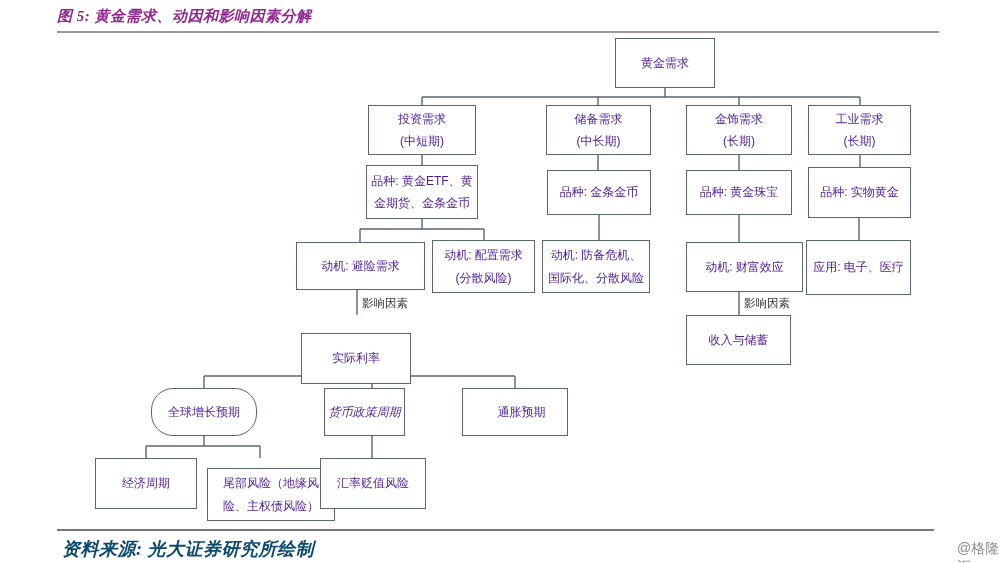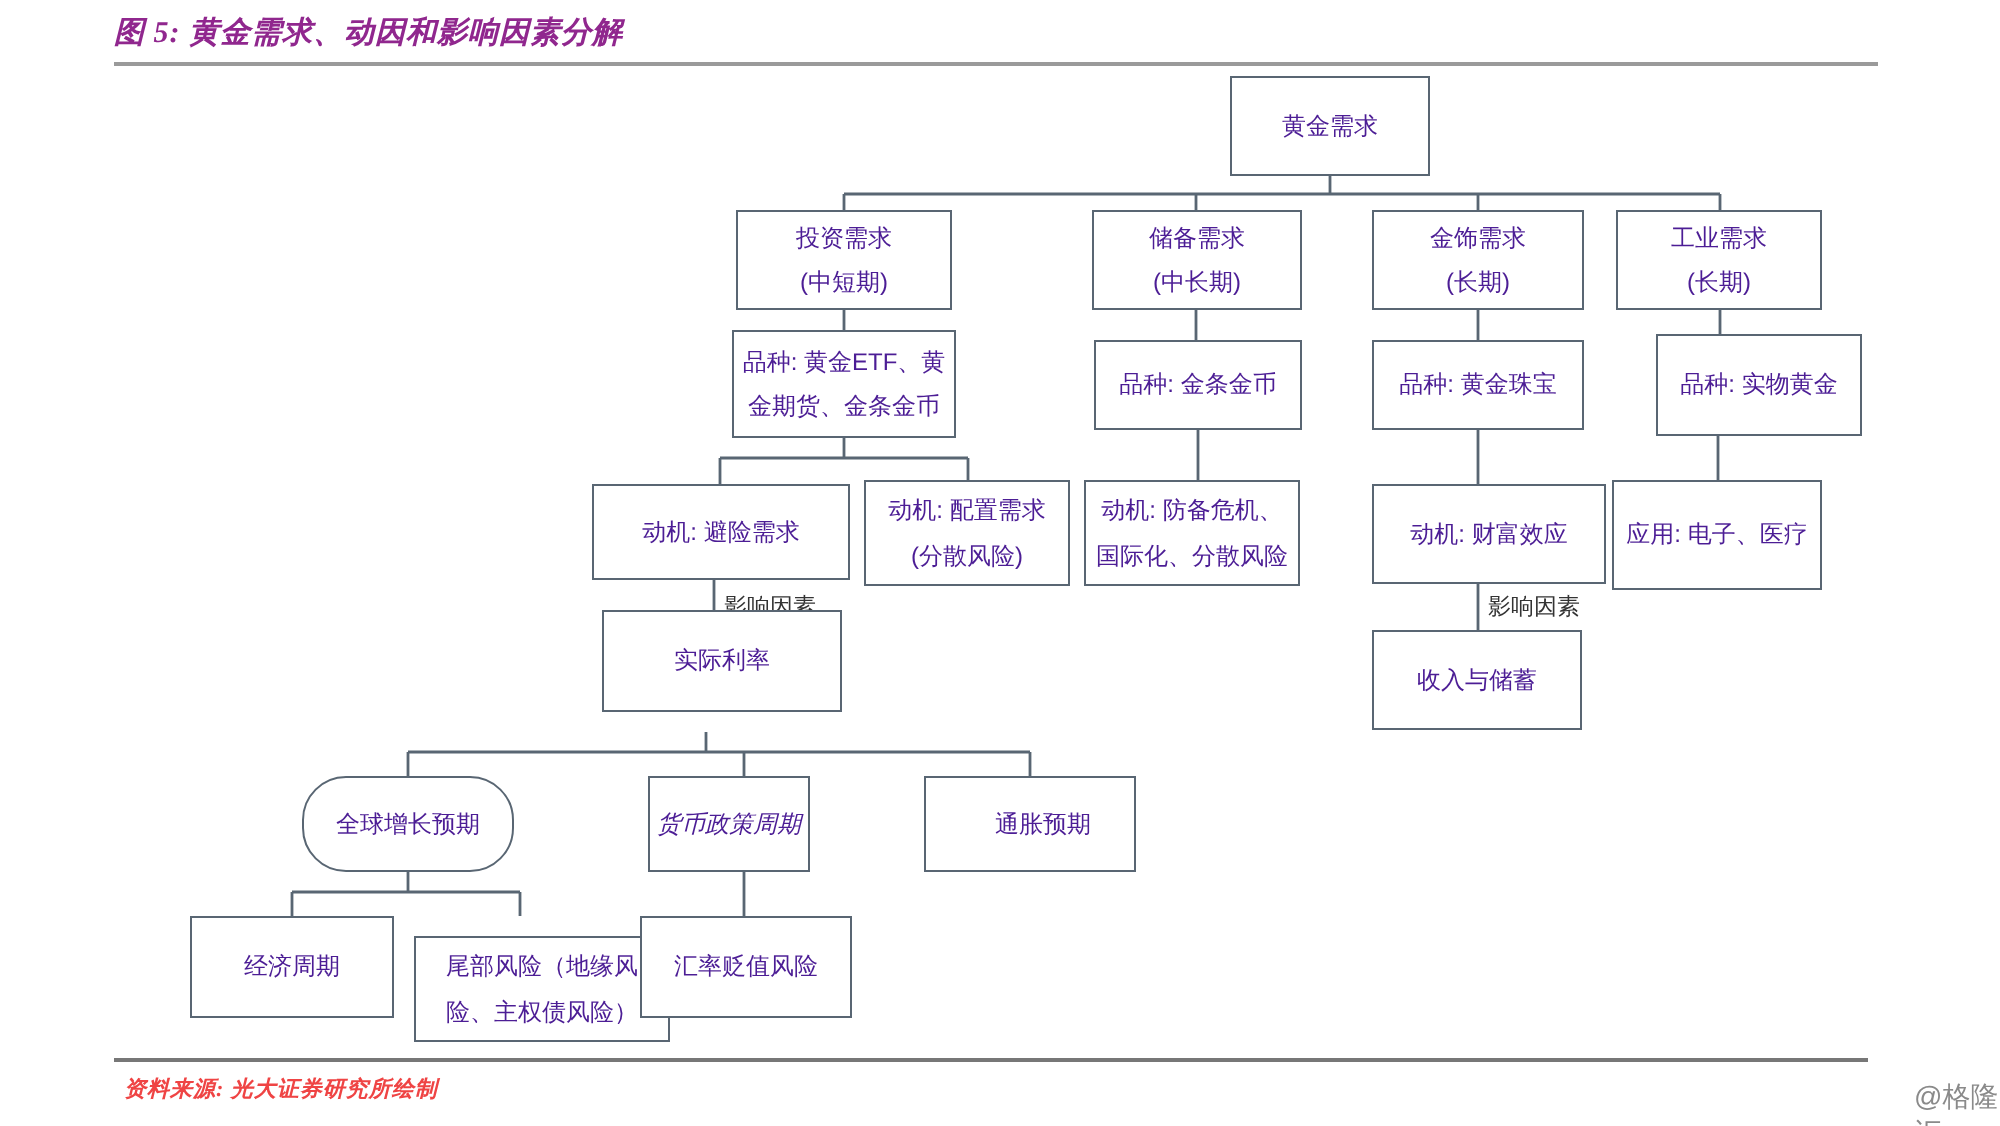--- a/index.html
+++ b/index.html
@@ -12,21 +12,21 @@
     position:absolute;left:57px;top:7px;
     font-family:"Liberation Serif","DejaVu Serif",serif;
     font-style:italic;font-weight:bold;font-size:15px;color:#90278E;
     letter-spacing:0.5px;
   }
   .rule-top{position:absolute;left:57px;top:31px;width:882px;height:2px;background:#9a9a9a;}
   .rule-bottom{position:absolute;left:57px;top:529px;width:877px;height:2px;background:#777;}
   .source{
     position:absolute;left:62px;top:537px;
     font-family:"Liberation Serif","DejaVu Serif",serif;
-    font-style:italic;font-weight:bold;font-size:11px;color:#ef4444;
+    font-style:italic;font-weight:bold;font-size:18px;color:#0c4a6e;
     letter-spacing:0.5px;
   }
   .watermark{
     position:absolute;left:933px;top:540px;
     font-size:14px;color:#8a8a8a;margin-left:24px;
   }
   .node{
     position:absolute;box-sizing:border-box;
     border:1.5px solid #596673;background:#ffffff;
     display:flex;align-items:center;justify-content:center;
@@ -87,34 +87,34 @@
 (中长期)</div>
 <div class="node" style="left:686px;top:105px;width:106px;height:50px;">金饰需求
 (长期)</div>
 <div class="node" style="left:808px;top:105px;width:103px;height:50px;">工业需求
 (长期)</div>
 
 <div class="node" style="left:366px;top:165px;width:112px;height:54px;">品种: 黄金ETF、黄
 金期货、金条金币</div>
 <div class="node" style="left:547px;top:170px;width:104px;height:45px;">品种: 金条金币</div>
 <div class="node" style="left:686px;top:170px;width:106px;height:45px;">品种: 黄金珠宝</div>
-<div class="node" style="left:808px;top:167px;width:103px;height:51px;margin-left:20px;">品种: 实物黄金</div>
+<div class="node" style="left:808px;top:167px;width:103px;height:51px;">品种: 实物黄金</div>
 
 <div class="node" style="left:296px;top:242px;width:129px;height:48px;">动机: 避险需求</div>
 <div class="node" style="left:432px;top:240px;width:103px;height:53px;">动机: 配置需求
 (分散风险)</div>
 <div class="node" style="left:542px;top:240px;width:108px;height:53px;">动机: 防备危机、
 国际化、分散风险</div>
 <div class="node" style="left:686px;top:242px;width:117px;height:50px;">动机: 财富效应</div>
 <div class="node" style="left:806px;top:240px;width:105px;height:55px;">应用: 电子、医疗</div>
 
 <div class="edge-label" style="left:362px;top:296px;">影响因素</div>
 <div class="edge-label" style="left:744px;top:296px;">影响因素</div>
 
-<div class="node" style="left:301px;top:305px;width:120px;height:51px;">实际利率</div>
+<div class="node" style="left:301px;top:333px;width:110px;height:51px;">实际利率</div>
 <div class="node" style="left:686px;top:315px;width:105px;height:50px;">收入与储蓄</div>
 
 <div class="node" style="left:151px;top:388px;width:106px;height:48px;border-radius:22px;">全球增长预期</div>
 <div class="node" style="left:324px;top:388px;width:81px;height:48px;font-style:italic;">货币政策周期</div>
 <div class="node" style="left:462px;top:388px;width:106px;height:48px;padding-left:16px;">通胀预期</div>
 
 <div class="node" style="left:95px;top:458px;width:102px;height:51px;">经济周期</div>
 <div class="node" style="left:207px;top:468px;width:128px;height:53px;">尾部风险（地缘风
 险、主权债风险）</div>
 <div class="node" style="left:320px;top:458px;width:106px;height:51px;">汇率贬值风险</div>

